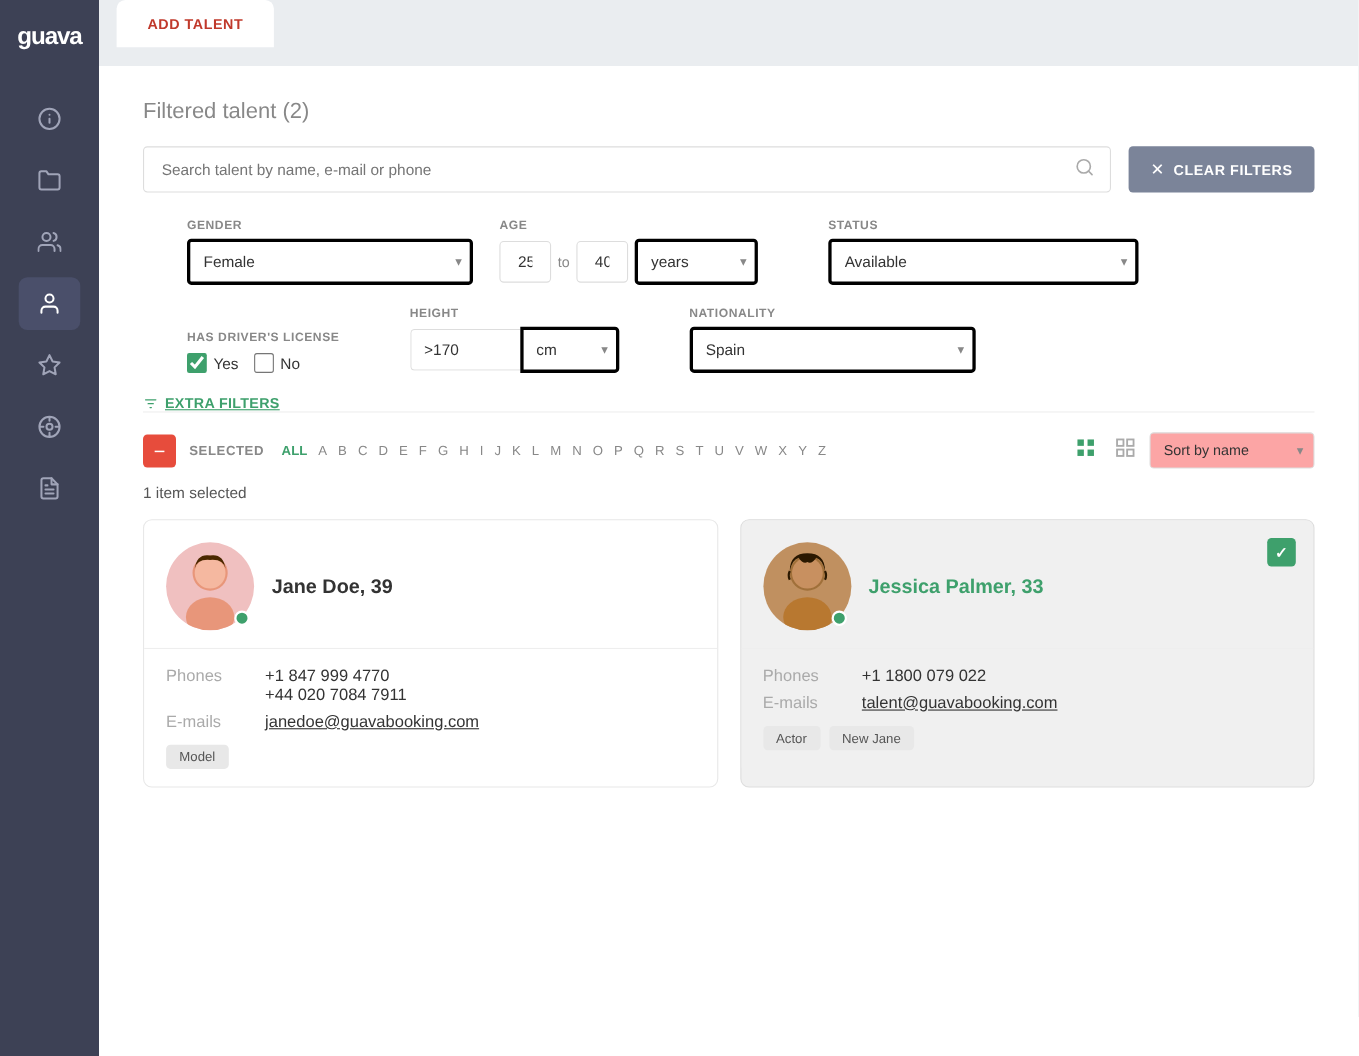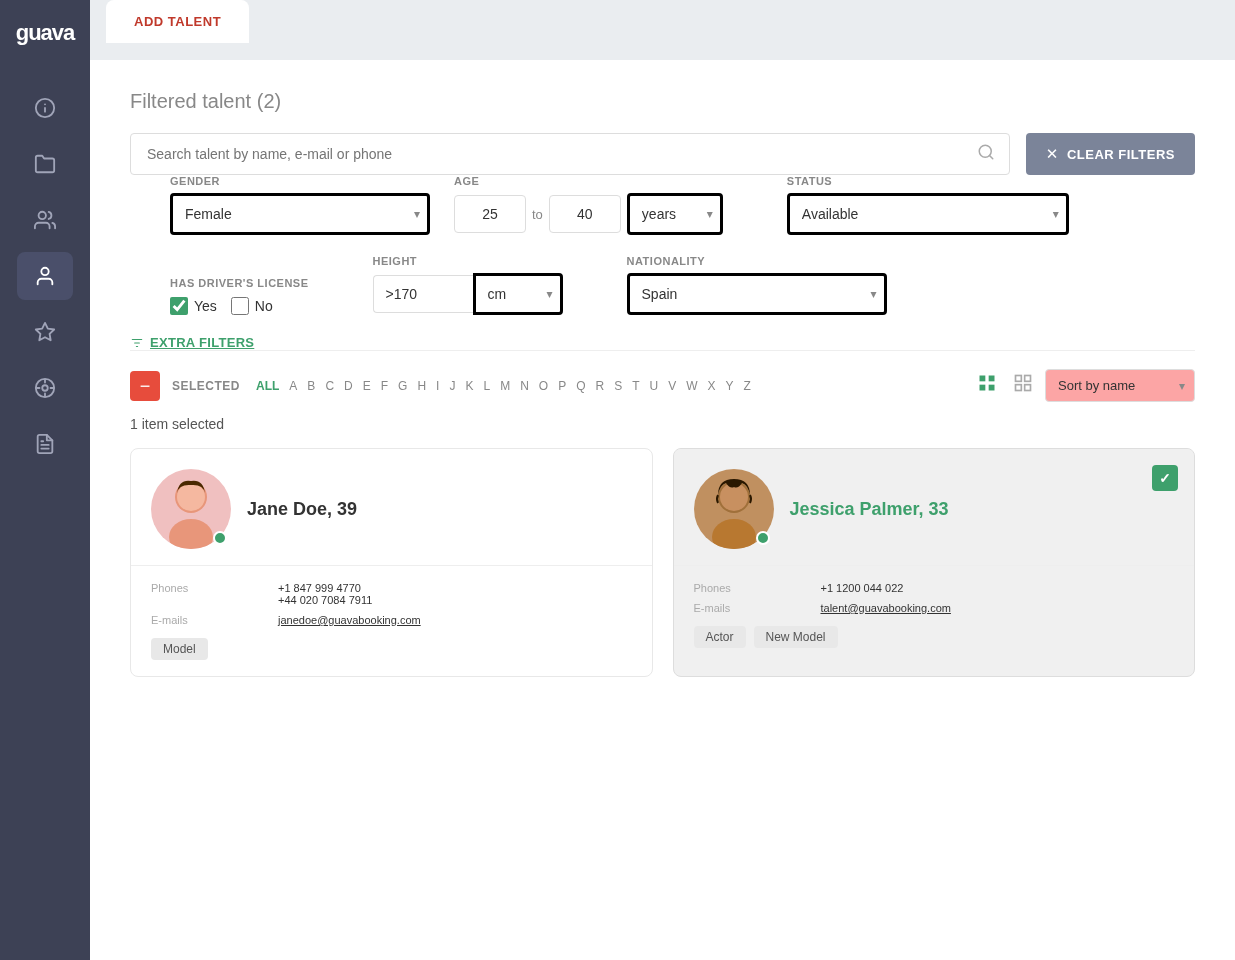--- a/index.html
+++ b/index.html
@@ -96,20 +96,21 @@
     }
     .section-title span {
       color: #888;
       font-weight: 400;
     }
 
     
     .search-row {
       display: flex;
       gap: 16px;
+      margin-bottom: 24px;
       align-items: center;
     }
     .search-input-wrap {
       flex: 1;
       position: relative;
       border: 1px solid #ddd;
       border-radius: 4px;
       background: white;
       display: flex;
       align-items: center;
@@ -189,34 +190,34 @@
       top: 50%;
       transform: translateY(-50%);
       color: #888;
       pointer-events: none;
       font-size: 12px;
     }
     .gender-select { width: 260px; }
     .status-select { width: 282px; }
     .nationality-select { width: 260px; }
     .height-unit-select { width: 90px; }
-    .age-unit-select { width: 96px; }
+    .age-unit-select { width: 112px; }
 
     .age-group {
       display: flex;
       flex-direction: column;
       gap: 6px;
     }
     .age-inputs {
       display: flex;
       align-items: center;
       gap: 6px;
     }
     .age-input {
-      width: 72px;
+      width: 47px;
       border: 1px solid #ddd;
       border-radius: 4px;
       padding: 10px 16px;
       font-size: 14px;
       color: #333;
       text-align: center;
       outline: none;
     }
     .to-text {
       font-size: 13px;
@@ -446,22 +447,21 @@
       color: white;
       font-size: 14px;
       font-weight: 700;
     }
     .card-body {
       padding: 16px 20px;
     }
     .card-row {
       display: flex;
       margin-bottom: 8px;
-      font-size: 11px;
-      gap: 37px;
+      font-size: 15px;
     }
     .card-row-label {
       color: #aaa;
       width: 90px;
       flex-shrink: 0;
     }
     .card-row-value {
       color: #333;
     }
     .card-row-value a {
@@ -787,31 +787,31 @@
             </div>
             <div class="status-dot"></div>
           </div>
           <div class="talent-name selected-name">Jessica Palmer, 33</div>
           <div class="card-check">✓</div>
         </div>
         <div class="card-body" style="background:#f0f0f0;">
           <div class="card-row">
             <span class="card-row-label">Phones</span>
             <div class="card-row-value">
-              <div>+1 1200 044 022</div>
+              <div>+1 1800 079 022</div>
             </div>
           </div>
           <div class="card-row">
             <span class="card-row-label">E-mails</span>
             <div class="card-row-value">
               <a href="#">talent@guavabooking.com</a>
             </div>
           </div>
           <div class="card-tags">
             <span class="card-tag">Actor</span>
-            <span class="card-tag">New Model</span>
+            <span class="card-tag">New Jane</span>
           </div>
         </div>
       </div>
     </div>
 
   </div>
 </div>
 
 </body></html>

